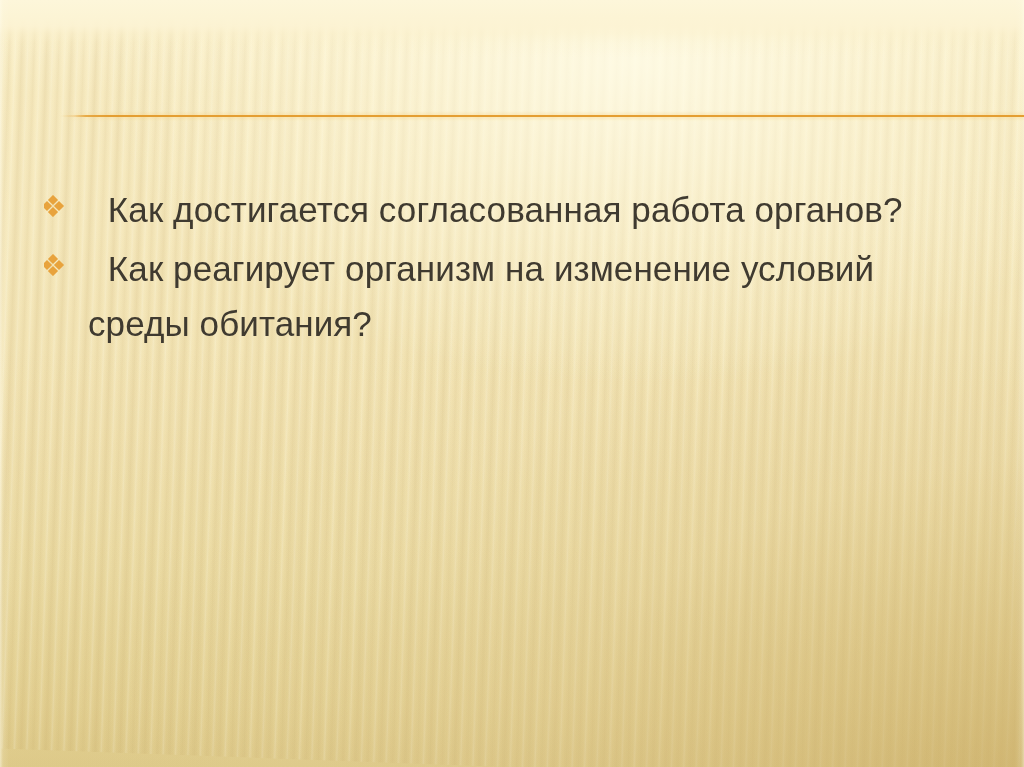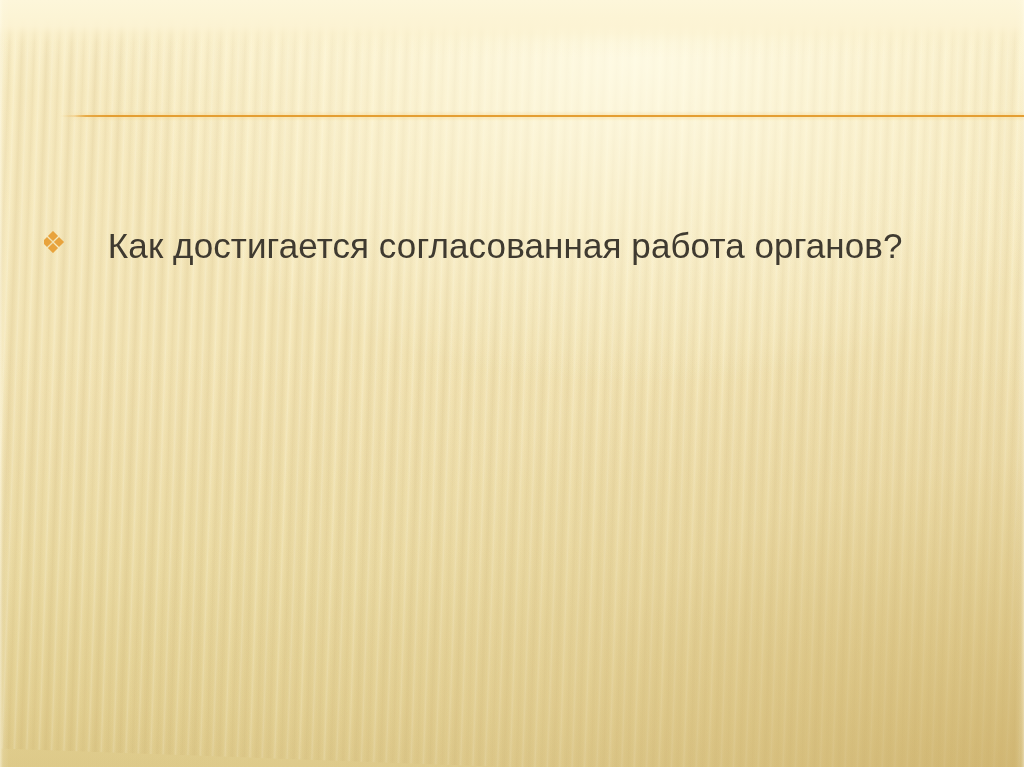--- a/index.html
+++ b/index.html
@@ -203,21 +203,20 @@
     line-height: 1.1;
     white-space: pre-wrap;
   }
 
   
   .body {
     position: absolute;
     left: 0;
     top: 182px;
     width: 964px;
-    margin-top: 36px;
   }
 
   .bullet-row {
     position: relative;
     padding-left: 88px;
     margin-bottom: 4px;
   }
 
   .bullet-marker {
     position: absolute;
@@ -274,16 +273,29 @@
               <rect x="5.4" y="1.4" width="7.2" height="7.2" transform="rotate(45 9 5)"></rect>
               <rect x="11.4" y="7.4" width="7.2" height="7.2" transform="rotate(45 15 11)"></rect>
               <rect x="-0.6" y="7.4" width="7.2" height="7.2" transform="rotate(45 3 11)"></rect>
               <rect x="5.4" y="13.4" width="7.2" height="7.2" transform="rotate(45 9 17)"></rect>
             </g>
           </svg>
         </span>
         <span class="bullet-text"> Как достигается согласованная работа органов?</span>
       </div>
 
+      <div class="bullet-row">
+        <span class="bullet-marker">
+          <svg width="22" height="22" viewBox="0 0 22 22" aria-hidden="true">
+            <g fill="#e8a33d">
+              <rect x="5.4" y="1.4" width="7.2" height="7.2" transform="rotate(45 9 5)"></rect>
+              <rect x="11.4" y="7.4" width="7.2" height="7.2" transform="rotate(45 15 11)"></rect>
+              <rect x="-0.6" y="7.4" width="7.2" height="7.2" transform="rotate(45 3 11)"></rect>
+              <rect x="5.4" y="13.4" width="7.2" height="7.2" transform="rotate(45 9 17)"></rect>
+            </g>
+          </svg>
+        </span>
+        <span class="bullet-text"> Как реагирует организм на изменение условий среды обитания?</span>
+      </div>
 
     </div>
   </div>
 </div>
 
 </body></html>

